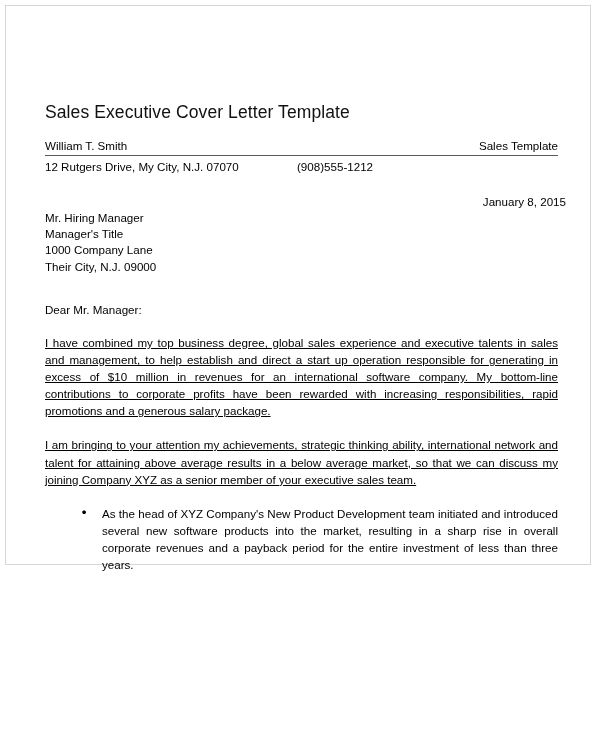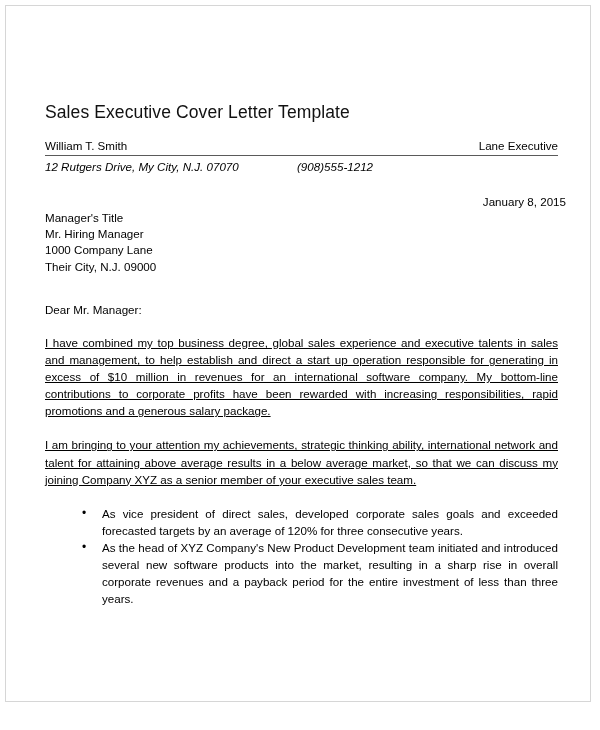--- a/index.html
+++ b/index.html
@@ -15,21 +15,21 @@
     color: #000000;
     overflow: hidden;
   }
 
   
   .page {
     position: absolute;
     left: 5px;
     top: 5px;
     width: 586px;
-    height: 697px;
+    height: 560px;
     box-sizing: border-box;
     border: 1px solid #d6d6d6;
     background: #ffffff;
   }
 
   .sheet {
     position: absolute;
     left: 39px;   
     top: 0;
     width: 513px; 
@@ -61,21 +61,21 @@
     padding: 0 0 2px 0;
     vertical-align: bottom;
     white-space: nowrap;
   }
   .letterhead tr.rule-row td {
     border-bottom: 1px solid #5a5a5a;
     padding-bottom: 2px;
   }
   .letterhead tr.rule-row td.cell-left  { width: 252px; }
   .letterhead tr.rule-row td.cell-right { text-align: right; }
-  .letterhead tr.addr-row td { padding-top: 3px; font-style: italic; }
+  .letterhead tr.addr-row td { padding-top: 3px; }
   .letterhead tr.addr-row td.cell-left  { width: 252px; }
 
   
   .date-line {
     position: absolute;
     top: 188px;
     left: 8px;
     width: 513px;
     text-align: right;
     font-size: 11.6px;
@@ -151,47 +151,46 @@
 
 <div class="page">
   <div class="sheet">
 
     <div class="doc-title">Sales Executive Cover Letter Template</div>
 
     <table class="letterhead">
       <tbody>
         <tr class="rule-row">
           <td class="cell-left">William T. Smith</td>
-          <td class="cell-right">Lane Executive</td>
+          <td class="cell-right">Sales Template</td>
         </tr>
         <tr class="addr-row">
           <td class="cell-left">12 Rutgers Drive, My City, N.J.  07070</td>
           <td>(908)555-1212</td>
         </tr>
       </tbody>
     </table>
 
     <div class="date-line">January 8, 2015</div>
 
     <div class="recipient">
+      <div>Mr. Hiring Manager</div>
       <div>Manager's Title</div>
-      <div>Mr. Hiring Manager</div>
       <div>1000 Company Lane</div>
       <div>Their City, N.J. 09000</div>
     </div>
 
     <div class="salutation">Dear Mr. Manager:</div>
 
     <div class="body-block">
       <p class="body-para">I have combined my top business degree, global sales experience and executive talents in sales and management, to help establish and direct a start up operation responsible for generating in excess of $10 million in revenues for an international software company.   My bottom-line contributions to corporate profits have been rewarded with increasing responsibilities, rapid promotions and a generous salary package.</p>
       <p class="body-para">I am bringing to your attention my achievements, strategic thinking ability, international network and talent for attaining above average results in a below average market, so that we can discuss my joining Company XYZ as a senior member of your executive sales team.</p>
       <ul class="accomplishments">
         <li>
           <span class="bullet-marker">•</span>
-          <span>As vice president of direct sales, developed corporate sales goals and exceeded forecasted targets by an average of 120% for three consecutive years.</span>
         </li>
         <li>
           <span class="bullet-marker">•</span>
           <span>As the head of XYZ Company's New Product Development team initiated and introduced several new software products into the market, resulting in a sharp rise in overall corporate revenues and a payback period for the entire investment of less than three years.</span>
         </li>
       </ul>
     </div>
 
   </div>
 </div>

